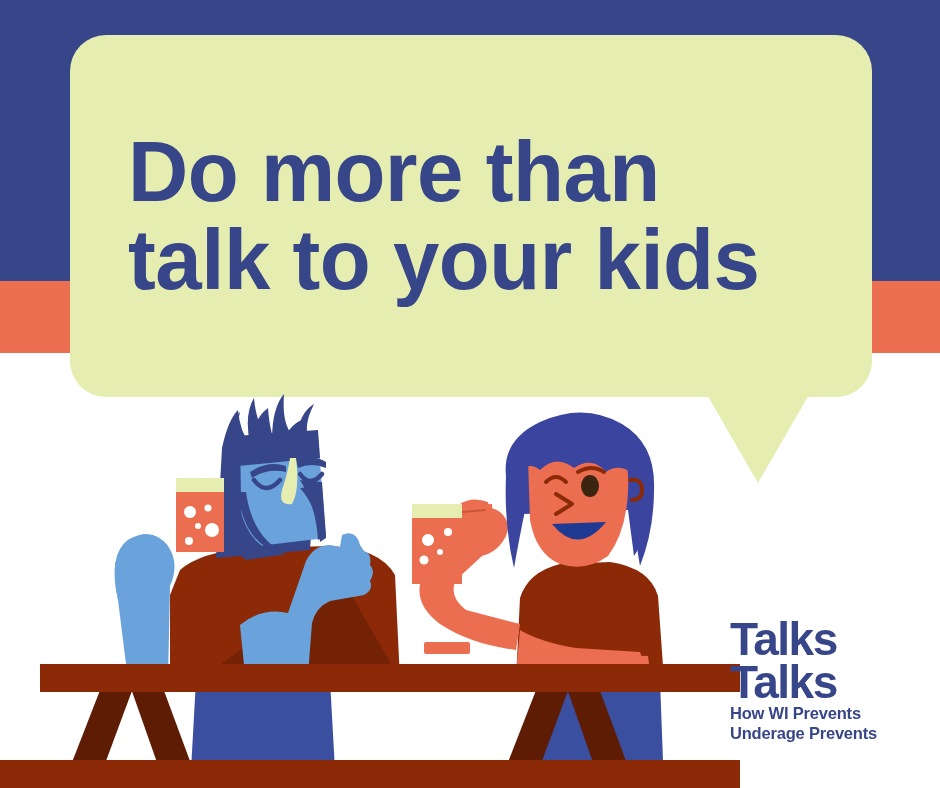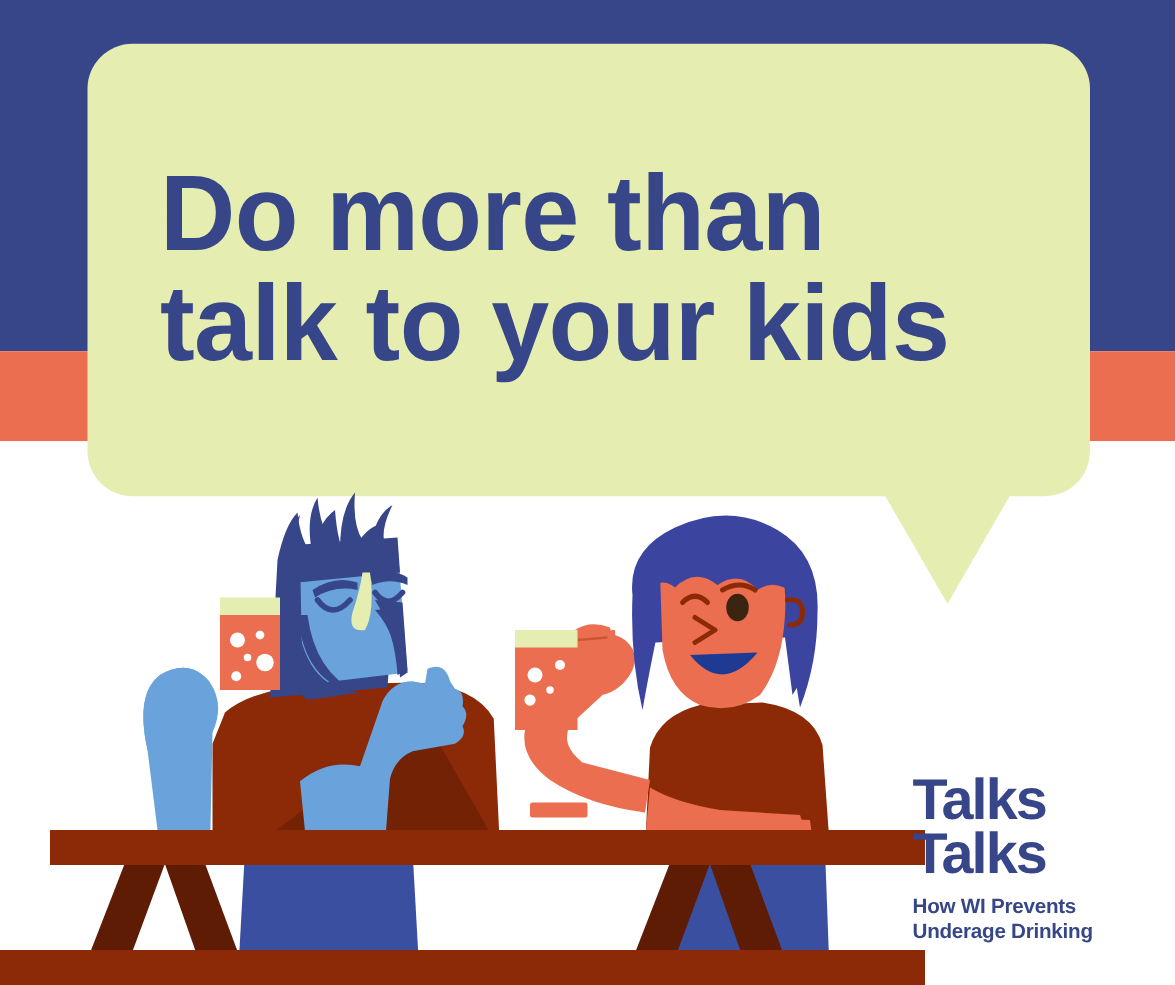--- a/index.html
+++ b/index.html
@@ -112,21 +112,20 @@
     line-height: 0.94;
     letter-spacing: -1.5px;
   }
   .logo-tagline {
     color: #374589;
     font-family: "Liberation Sans", sans-serif;
     font-weight: bold;
     font-size: 16.5px;
     line-height: 1.18;
     letter-spacing: -0.2px;
-    margin-top: 12px;
   }
 </style>
 </head>
 <body>
 
 <div id="poster">
 
   <div class="band-navy"></div>
   <div class="band-orange"></div>
   <div class="band-white"></div>
@@ -256,17 +255,17 @@
       <rect x="526" y="264" width="24" height="10" rx="2" fill="#EC6E50"></rect>
 
     </svg>
   </div>
 
   <div class="logo">
     <div class="logo-word">Talks</div>
     <div class="logo-word">Talks</div>
     <div class="logo-tagline">
       <div>How WI Prevents</div>
-      <div>Underage Drinking</div>
+      <div>Underage Prevents</div>
     </div>
   </div>
 
 </div>
 
 </body></html>

